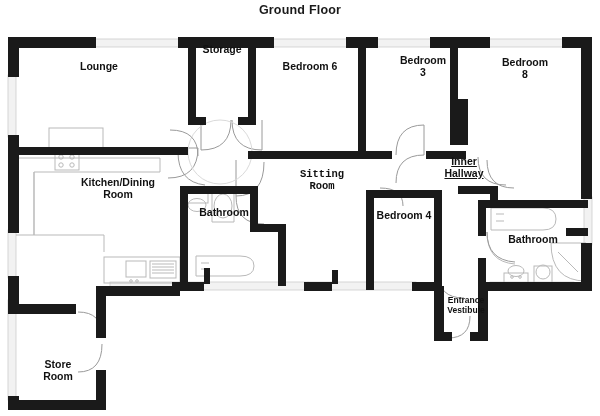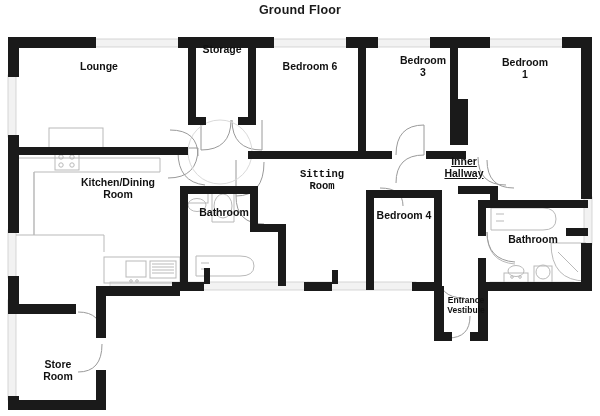--- a/index.html
+++ b/index.html
@@ -257,21 +257,21 @@
       <rect x="204" y="268" width="6" height="16"></rect>
       <rect x="436" y="268" width="6" height="16"></rect>
     </g>
 
   </svg>
 
   <div class="room-label" style="left:99px; top:66px;">Lounge</div>
   <div class="room-label" style="left:222px; top:49px;">Storage</div>
   <div class="room-label" style="left:310px; top:66px;">Bedroom 6</div>
   <div class="room-label" style="left:409px; top:66px;padding-left:28px;">Bedroom 3</div>
-  <div class="room-label" style="left:525px; top:68px;">Bedroom 1</div>
+  <div class="room-label" style="left:525px; top:68px;">Bedroom 8</div>
   <div class="room-label" style="left:118px; top:188px;">Kitchen/Dining
 Room</div>
   <div class="room-label" style="left:322px; top:180px;font-family:Liberation Mono, monospace;">Sitting
 Room</div>
   <div class="room-label" style="left:464px; top:167px;text-decoration:underline;">Inner
 Hallway</div>
   <div class="room-label" style="left:224px; top:212px;">Bathroom</div>
   <div class="room-label" style="left:404px; top:215px;">Bedroom 4</div>
   <div class="room-label" style="left:533px; top:239px;">Bathroom</div>
   <div class="room-label small" style="left:466px; top:305px;">Entrance

